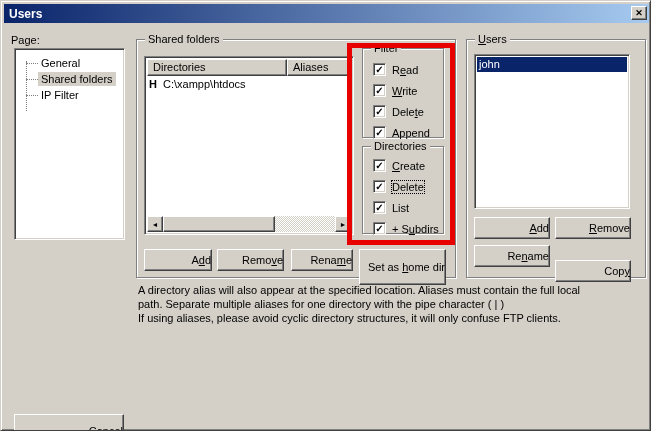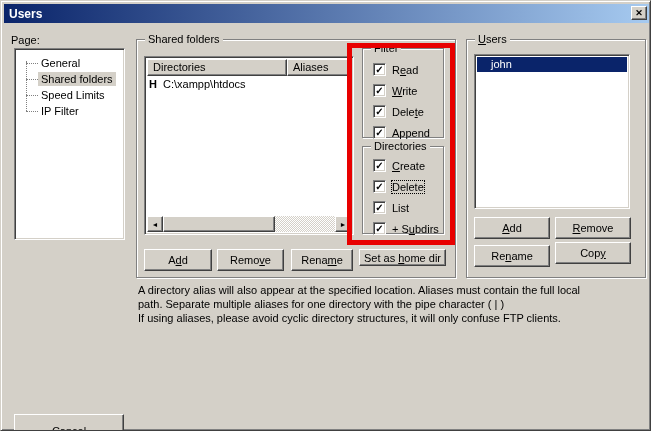--- a/index.html
+++ b/index.html
@@ -39,21 +39,21 @@
     background: #fff;
     border: 1px solid; border-color: #808080 #fff #fff #808080;
     box-shadow: inset 1px 1px 0 #404040, inset -1px -1px 0 #d4d0c8;
   }
 
   .btn {
     position: absolute;
     background: #d4d0c8;
     border: 1px solid; border-color: #fff #404040 #404040 #fff;
     box-shadow: inset -1px -1px 0 #808080;
-    display: flex; align-items: center; justify-content: center;
+    display: flex; align-items: center; justify-content: flex-end;
     font-size: 11px; color: #000; cursor: default;
   }
   .btn.default { outline: 1px solid #000; }
 
   .groupbox {
     position: absolute;
     border: 1px solid #808080;
     box-shadow: inset 1px 1px 0 #fff, 1px 1px 0 #fff;
   }
   .grouplabel {
@@ -116,21 +116,21 @@
 
   
   .red-rect {
     position: absolute; left: 346px; top: 42px; width: 108px; height: 202px;
     border: 5px solid #e80000; z-index: 10; pointer-events: none;
   }
 
   
   .userlist { position: absolute; left: 7px; top: 14px; width: 156px; height: 155px; }
   .ul-inner { position: absolute; inset: 2px; background: #fff; overflow: hidden; }
-  .ul-row { height: 15px; padding: 1px 14px; white-space: nowrap; }
+  .ul-row { height: 15px; padding: 1px 2px; white-space: nowrap; }
   .ul-row.selected { background: #0a246a; color: #fff; }
 
   .help { position: absolute; left: 137px; top: 282px; width: 462px; line-height: 14px; }
   .help p + p { margin-top: 0; }
 
   u { text-decoration: underline; }
 </style>
 </head>
 <body>
 
@@ -150,24 +150,20 @@
       <div class="tree-item">
         <span class="tree-line"></span>
         <span class="tree-label">General</span>
       </div>
       <div class="tree-item selected">
         <span class="tree-line"></span>
         <span class="tree-label">Shared folders</span>
       </div>
       <div class="tree-item">
         <span class="tree-line"></span>
-        <span class="tree-label">Speed Limits</span>
-      </div>
-      <div class="tree-item">
-        <span class="tree-line"></span>
         <span class="tree-label">IP Filter</span>
       </div>
     </div>
   </div>
 
   <div class="btn" style="left:13px; top:413px; width:110px; height:33px;">
     <span>Cancel</span>
   </div>
 
   <div class="groupbox" style="left:135px; top:38px; width:320px; height:239px;">
@@ -199,21 +195,21 @@
 
   <div class="btn" style="left:143px; top:248px; width:68px; height:22px;">
     <span>A<u>d</u>d</span>
   </div>
   <div class="btn" style="left:216px; top:248px; width:67px; height:22px;">
     <span>Remo<u>v</u>e</span>
   </div>
   <div class="btn" style="left:290px; top:248px; width:62px; height:22px;">
     <span>Rena<u>m</u>e</span>
   </div>
-  <div class="btn" style="left:358px; top:248px; width:87px; height:17px;">
+  <div class="btn" style="left:358px; top:248px; width:87px; height:36px;">
     <span>Set as <u>h</u>ome dir</span>
   </div>
 
   <div class="groupbox" style="left:361px; top:47px; width:82px; height:90px;">
     <span class="grouplabel">Filter</span>
     <div class="checkrow" style="left:10px; top:14px;">
       <span class="checkbox">
           <span>✓</span>
         </span>
       <span class="checklabel">R<u>e</u>ad</span>
@@ -277,21 +273,21 @@
     </div>
     <div class="btn" style="left:7px; top:177px; width:76px; height:22px;">
       <span><u>A</u>dd</span>
     </div>
     <div class="btn" style="left:88px; top:177px; width:76px; height:22px;">
       <span><u>R</u>emove</span>
     </div>
     <div class="btn" style="left:7px; top:205px; width:76px; height:22px;">
       <span>Re<u>n</u>ame</span>
     </div>
-    <div class="btn" style="left:88px; top:202px; width:76px; height:22px;">
+    <div class="btn" style="left:88px; top:220px; width:76px; height:22px;">
       <span>Cop<u>y</u></span>
     </div>
   </div>
 
   <div class="help">
     <p>A directory alias will also appear at the specified location. Aliases must contain the full local path. Separate multiple aliases for one directory with the pipe character ( | )</p>
     <p>If using aliases, please avoid cyclic directory structures, it will only confuse FTP clients.</p>
   </div>
 
 </div>

